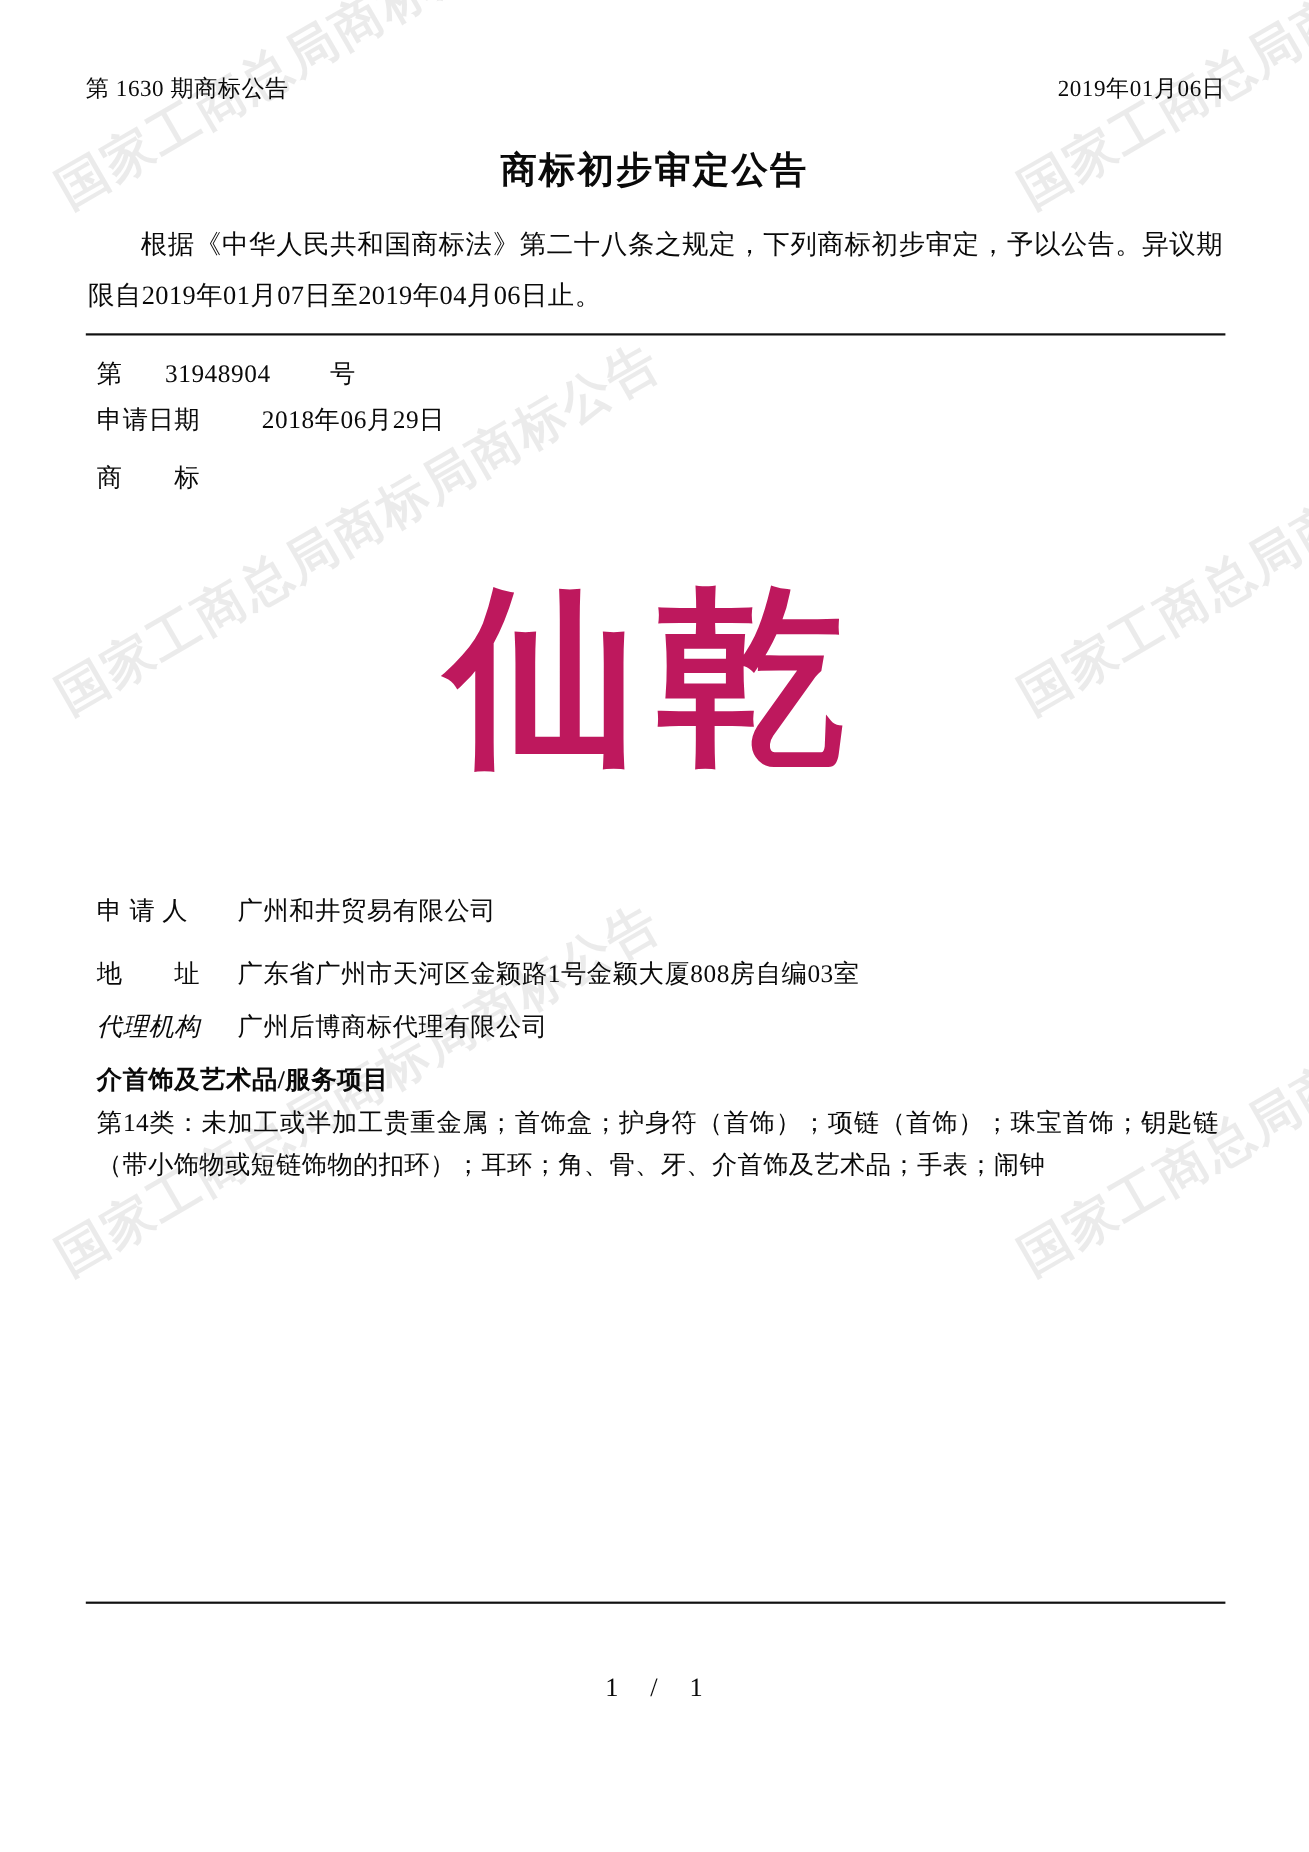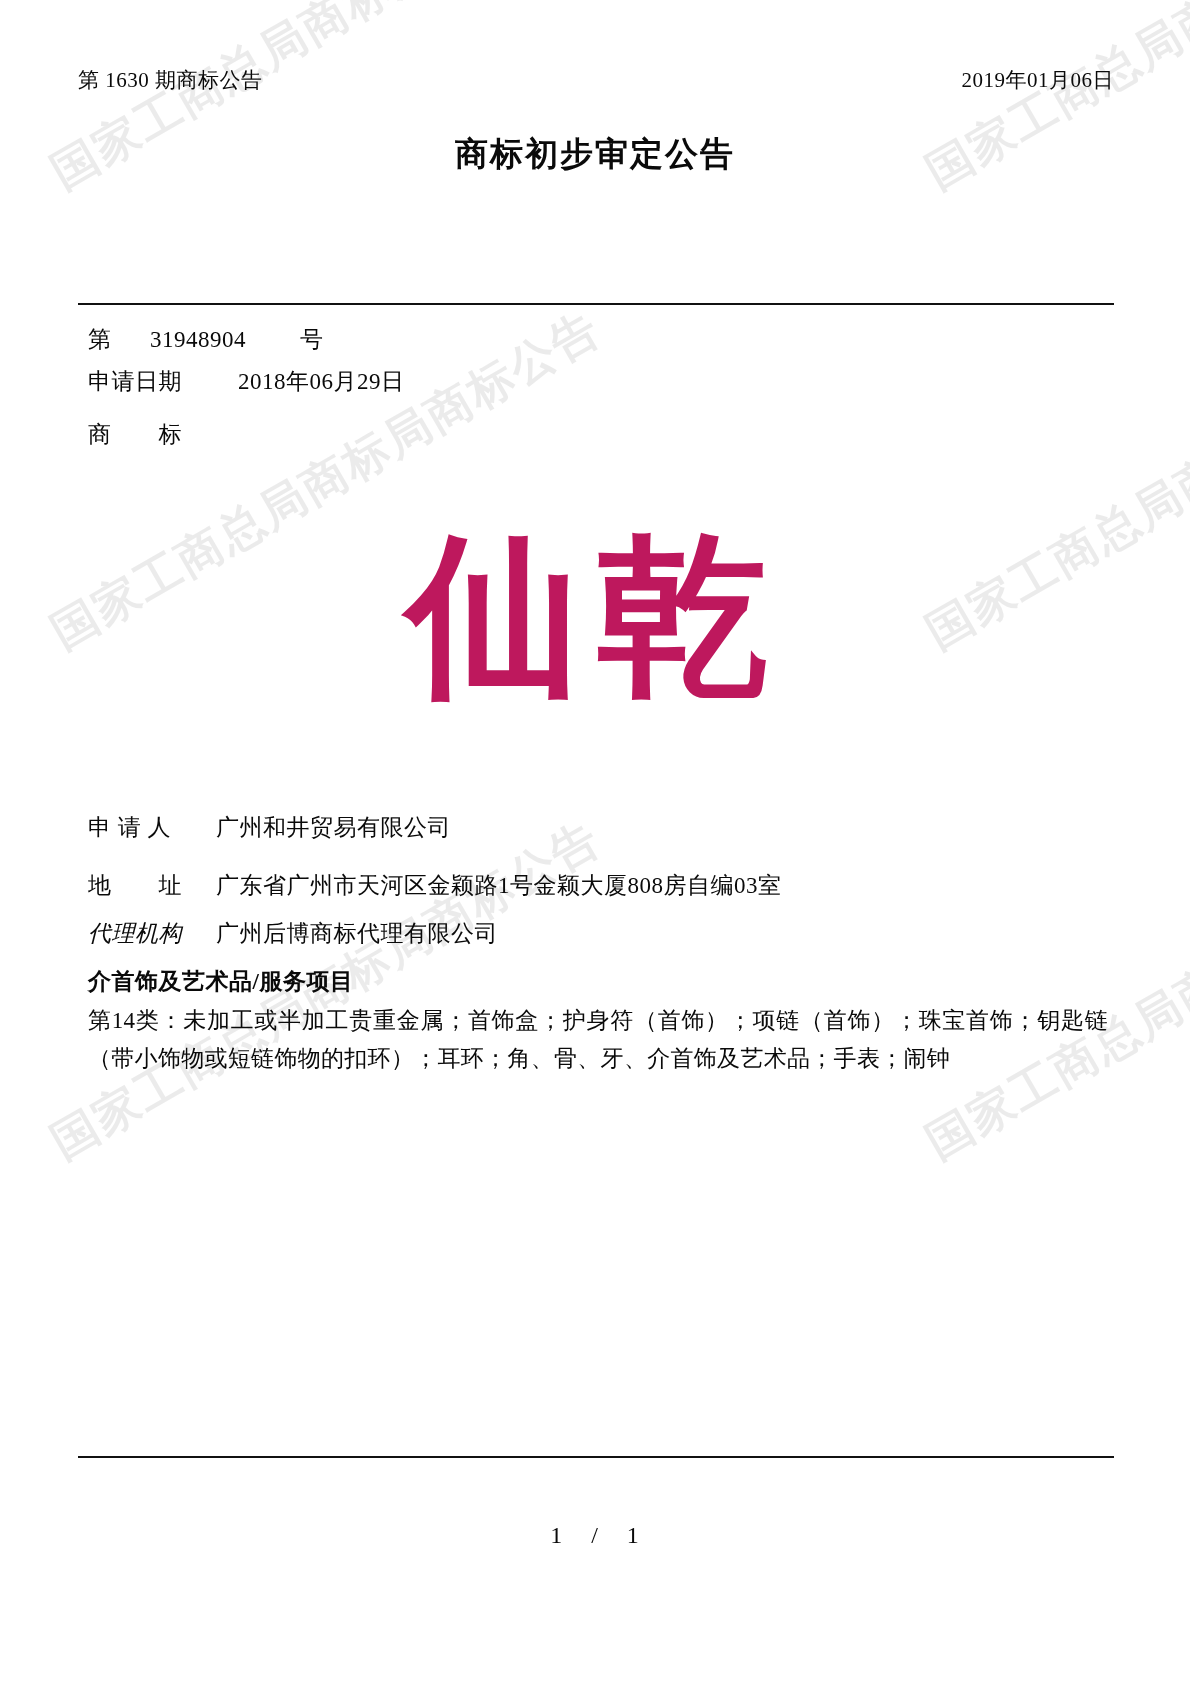--- a/index.html
+++ b/index.html
@@ -205,20 +205,21 @@
 
   <div class="content">
 
     <div class="header-row">
       <div class="header-left">第 1630 期商标公告</div>
       <div class="header-right">2019年01月06日</div>
     </div>
 
     <div class="doc-title">商标初步审定公告</div>
 
+    <div class="intro">根据《中华人民共和国商标法》第二十八条之规定，下列商标初步审定，予以公告。异议期限自2019年01月07日至2019年04月06日止。</div>
 
     <div class="rule rule-top"></div>
 
     <div class="field f-serial">
       <span class="lab">第</span><span class="num">31948904</span><span class="val">号</span>
     </div>
 
     <div class="field f-appdate">
       <span class="lab">申请日期</span><span class="val">2018年06月29日</span>
     </div>

